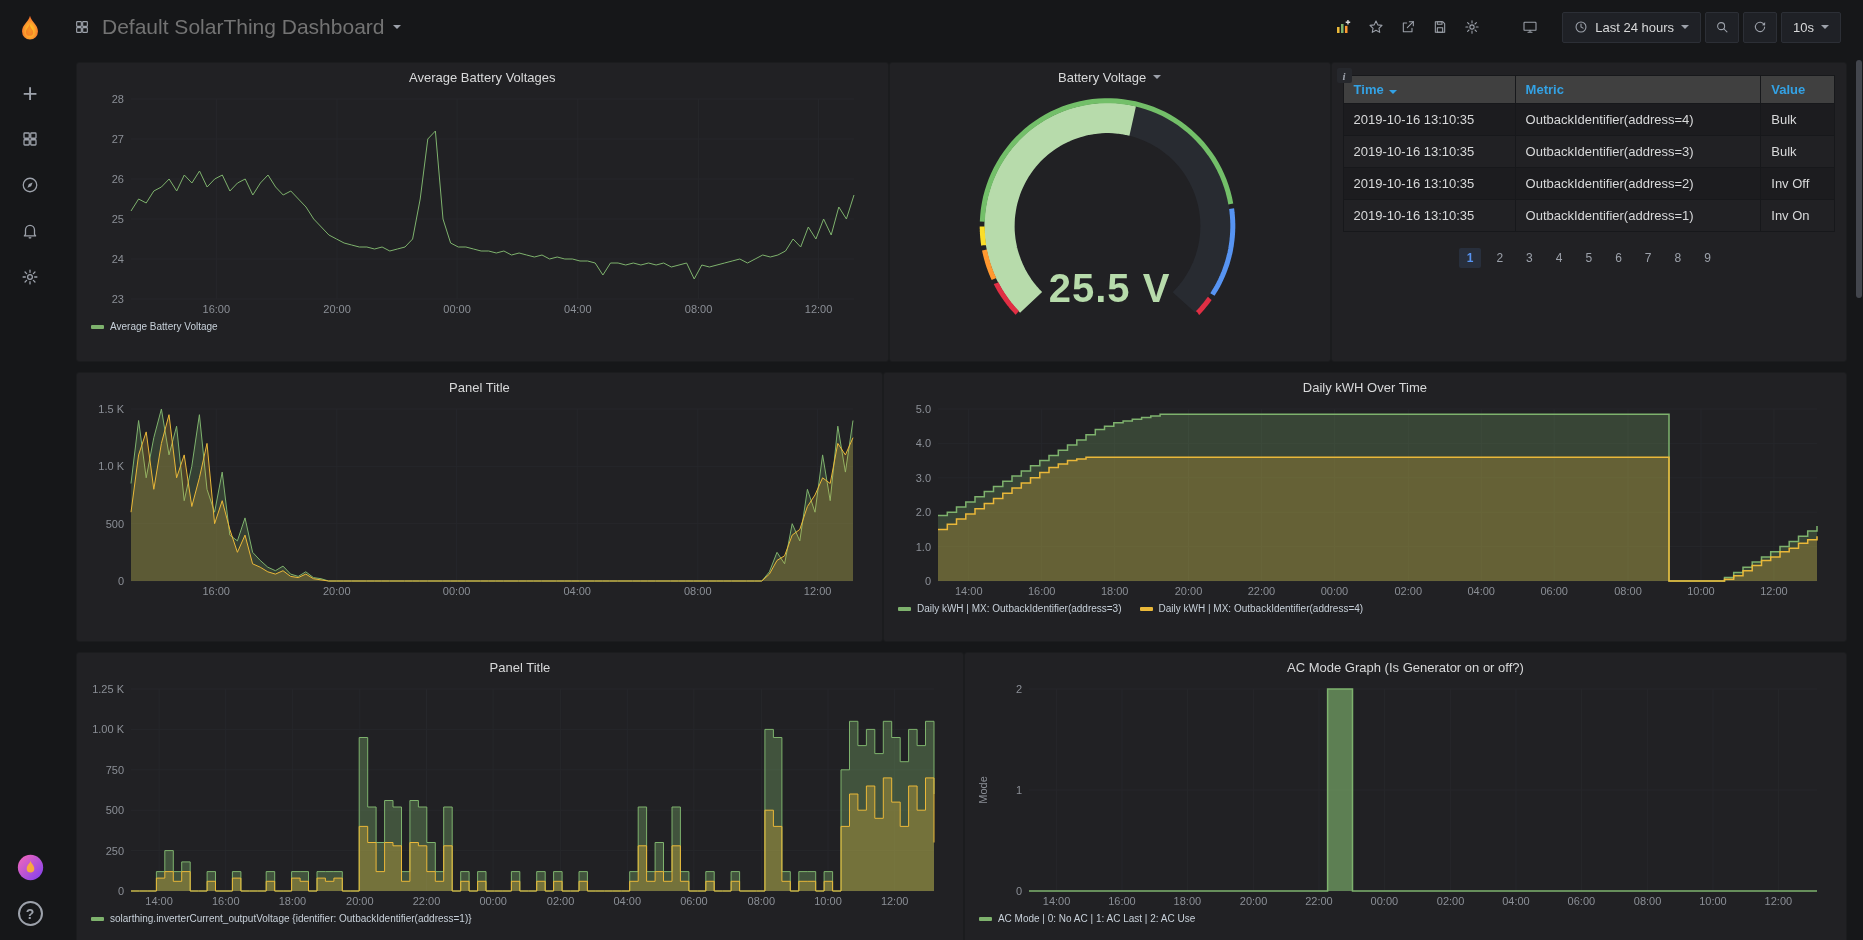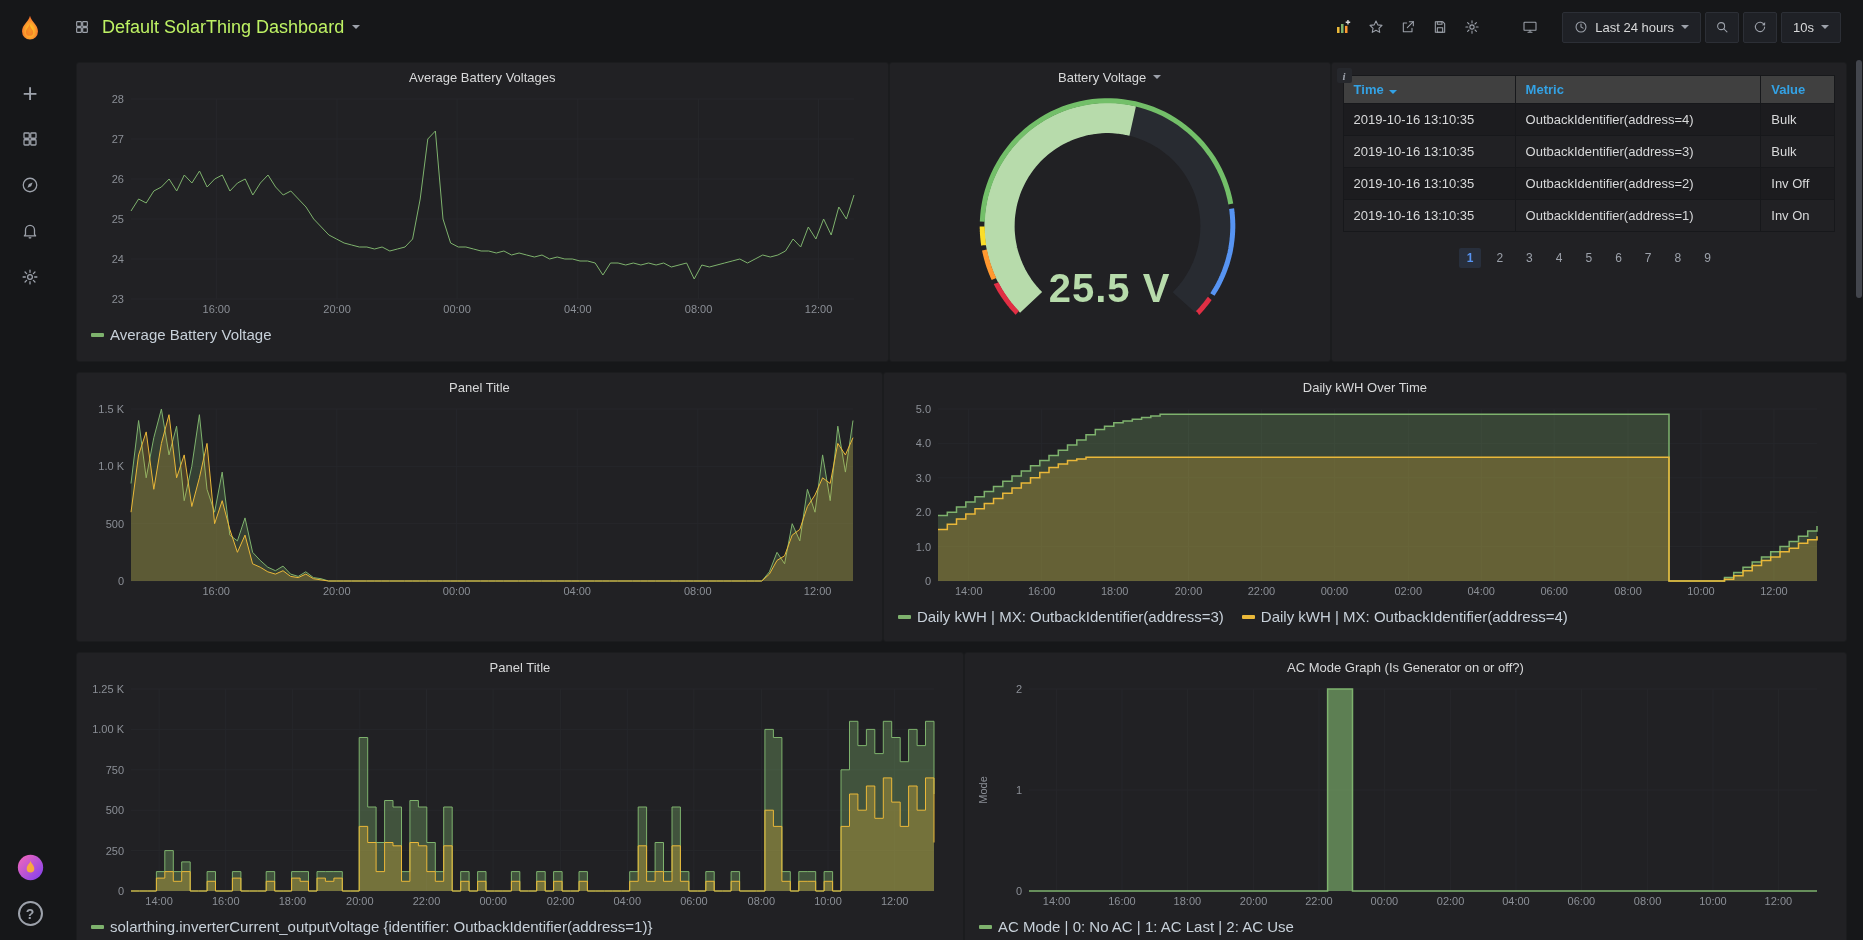--- a/index.html
+++ b/index.html
@@ -18,21 +18,21 @@
   .side-bottom{margin-top:auto;display:flex;flex-direction:column;align-items:center;gap:20px}
   .avatar{width:27px;height:27px;border-radius:50%;overflow:hidden;cursor:pointer}
   .help{width:25px;height:25px;border:2px solid #9da2ab;border-radius:50%;display:flex;
     align-items:center;justify-content:center;color:#9da2ab;font-size:14px;font-weight:bold;cursor:pointer}
 
   
   .main{flex:1;display:flex;flex-direction:column;min-width:0}
   .navbar{height:54px;flex:none;display:flex;align-items:center;padding:0 22px 0 14px;gap:12px}
   .nav-icon{color:#9da2ab;display:flex;align-items:center;justify-content:center;cursor:pointer}
   .dash-title-wrap{display:flex;align-items:center;gap:8px;cursor:pointer}
-  .dash-title{font-size:18px;color:#bef264}
+  .dash-title{font-size:21px;color:#737373}
   .caret{width:0;height:0;border-left:4px solid transparent;border-right:4px solid transparent;
     border-top:4px solid #9da2ab;display:inline-block}
   .nav-right{margin-left:auto;display:flex;align-items:center;gap:16px}
   .nav-right .gap{width:10px}
   .btn-group{display:flex;gap:4px;margin-left:8px}
   .nav-btn{background:#1f2126;border:1px solid #2c2f36;height:31px;border-radius:2px;
     display:flex;align-items:center;gap:7px;padding:0 11px;font-size:13px;color:#d8d9da;cursor:pointer}
   .nav-btn.icon-only{padding:0 9px}
 
   
@@ -42,22 +42,22 @@
   .panel{background:#212124;border:1px solid #1b1c1e;border-radius:3px;position:relative;
     display:flex;flex-direction:column;min-width:0}
   .panel-header{height:28px;flex:none;display:flex;align-items:center;justify-content:center;
     gap:7px;cursor:pointer}
   .panel-title{font-size:13px;font-weight:500;color:#d8d9da;white-space:nowrap}
   .chart{flex:none;margin:0 8px}
   .chart svg{display:block}
   .row1 .chart{height:226px}
   .row2 .chart{height:198px}
   .row3 .chart{height:228px}
-  .legend{height:22px;margin-top:4px;display:flex;align-items:flex-end;padding:0 14px;gap:18px;
-    font-size:15px;color:#c7d0d9;white-space:nowrap;overflow:hidden}
+  .legend{height:22px;margin-top:4px;display:flex;align-items:flex-start;padding:0 14px;gap:18px;
+    font-size:10px;color:#c7d0d9;white-space:nowrap;overflow:hidden}
   .legend-item{display:flex;align-items:center;gap:6px;cursor:pointer}
   .legend-swatch{width:13px;height:4px;border-radius:1px;flex:none}
 
   
   .gauge-body{flex:1;position:relative}
   .gauge-body svg{position:absolute;left:0;top:0}
   .gauge-value{position:absolute;top:73%;left:0;width:100%;transform:translateY(-50%);
     text-align:center;font-size:40px;font-weight:700;color:#b7dbab;letter-spacing:1px}
 
   

